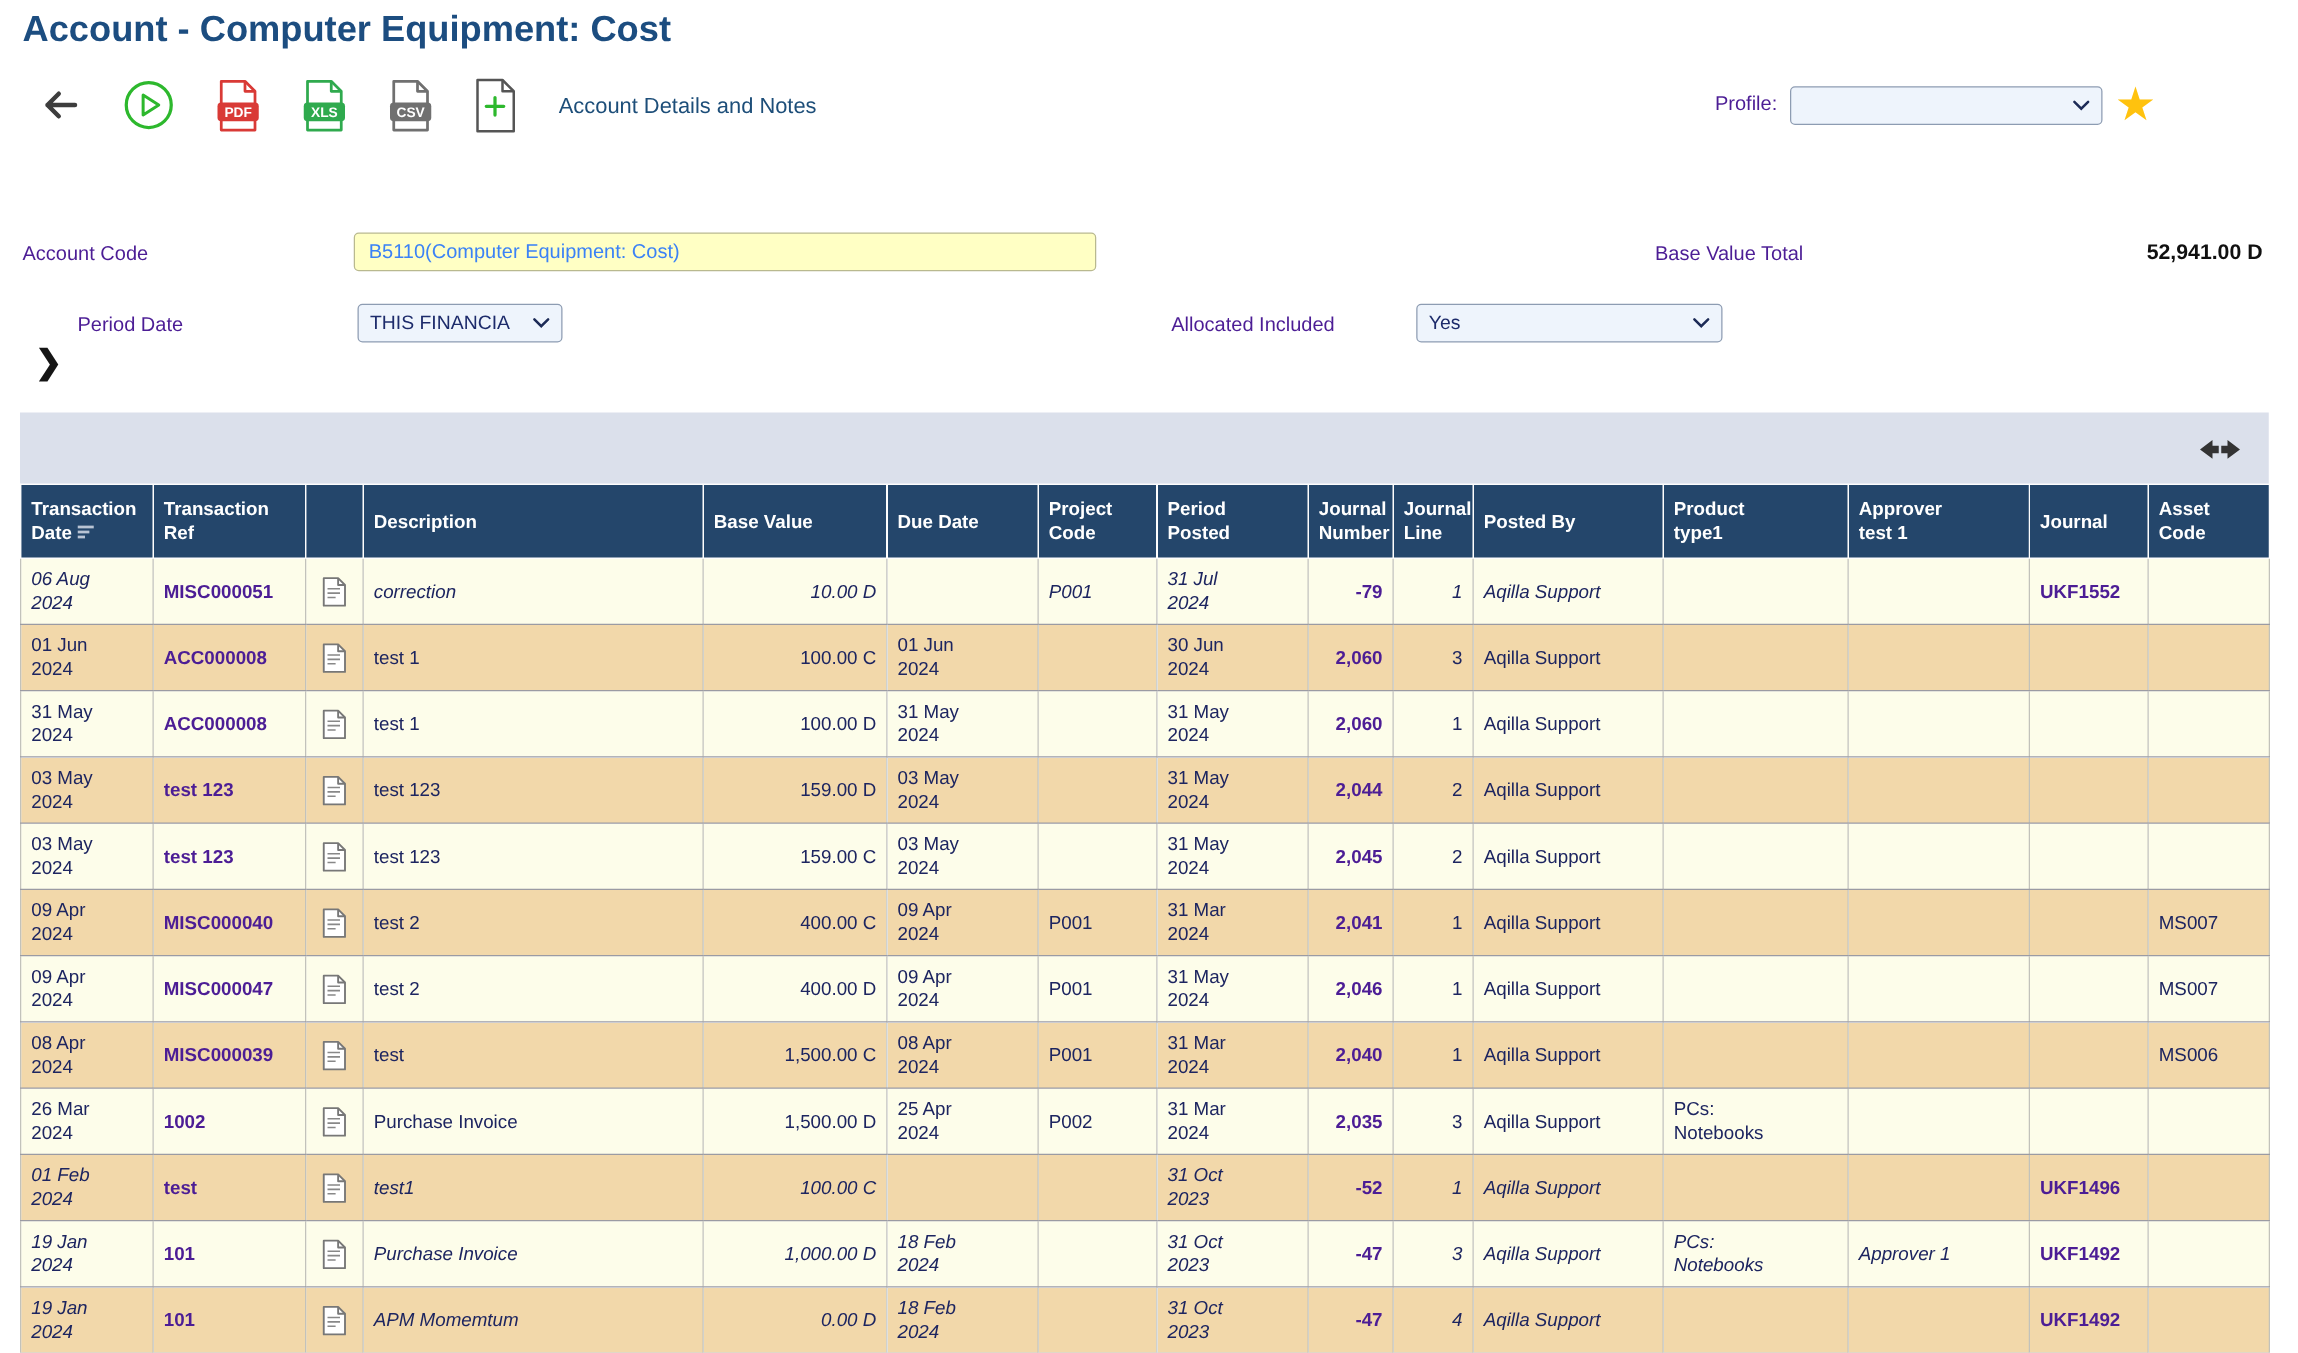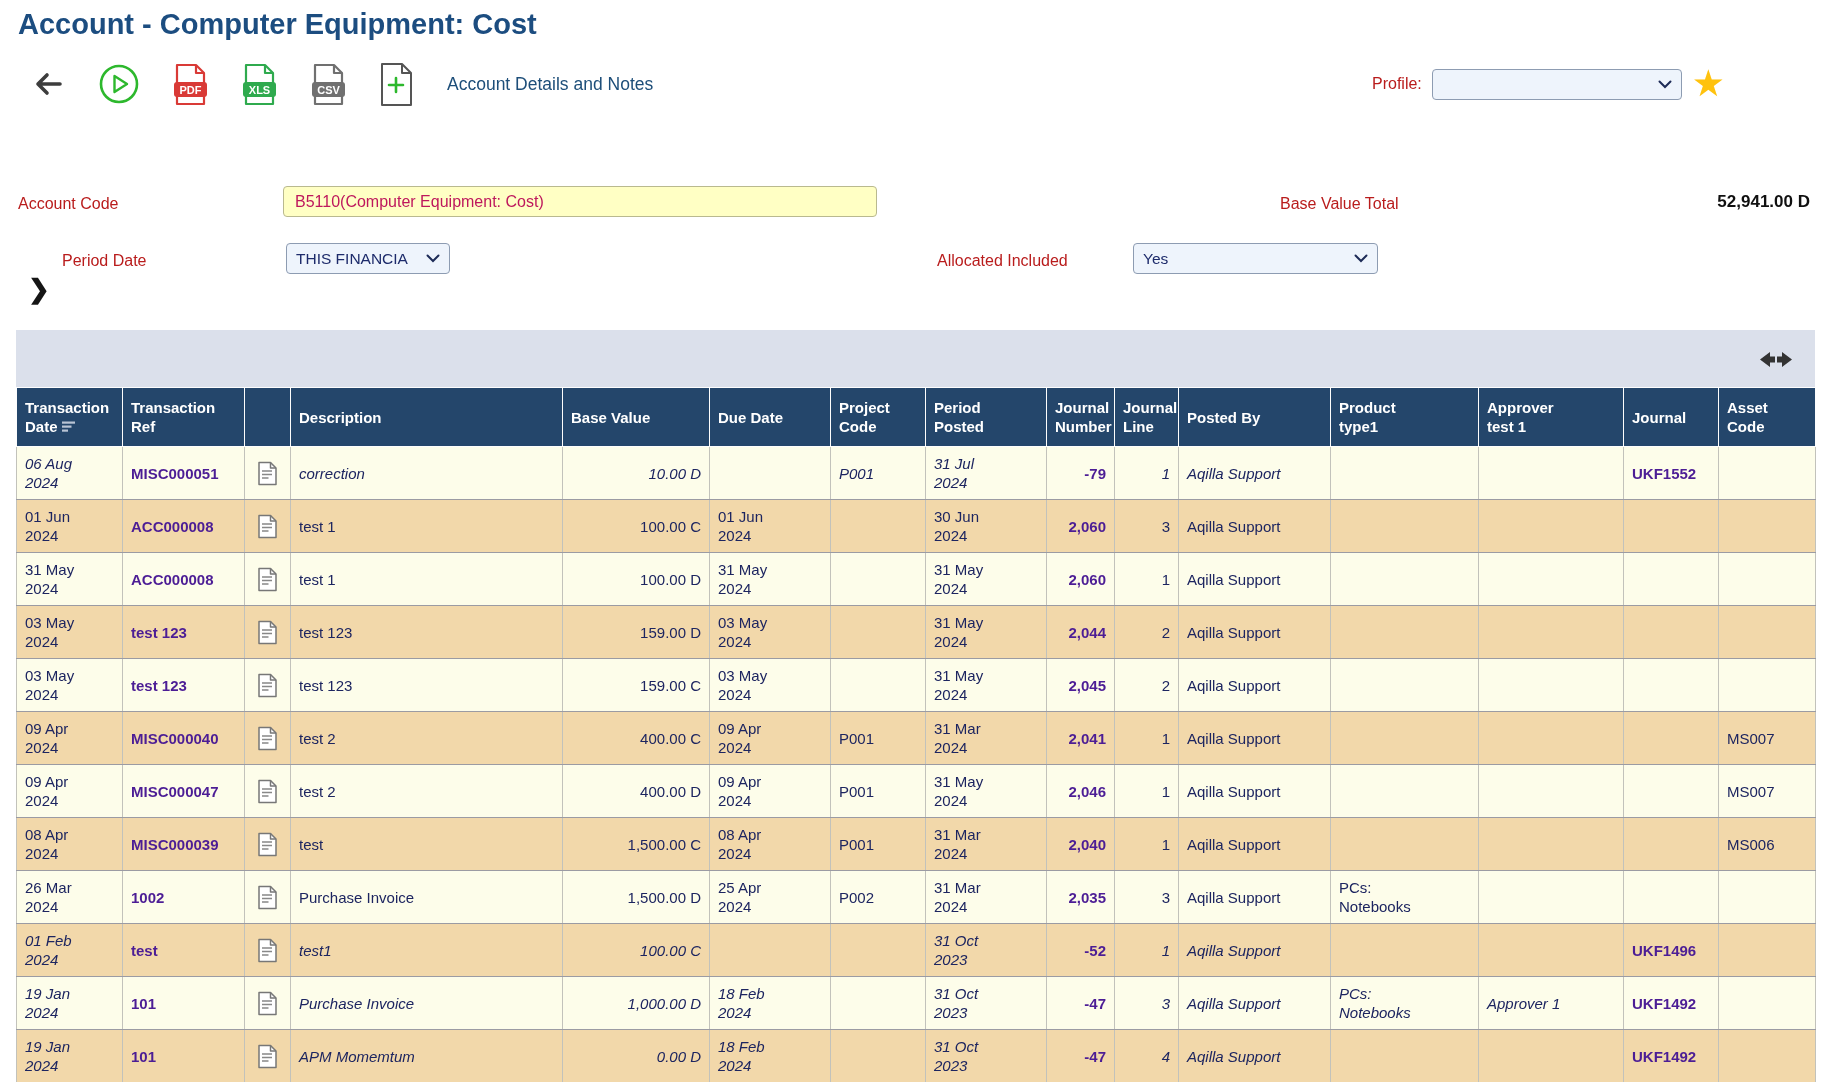--- a/index.html
+++ b/index.html
@@ -13,39 +13,39 @@
   
   .page-title { left:18px; top:8px; font-size:29px; font-weight:700; color:#1c4d80; }
 
   
   .toolbar { left:30px; top:56px; height:56px; display:flex; align-items:center; gap:32px; }
   .tool-btn { display:flex; align-items:center; justify-content:center; cursor:pointer; background:none; border:none; padding:0; }
   .details-link { font-size:17.5px; color:#1d4e79; margin-left:2px; }
 
   
   .profile-group { left:1372px; top:64px; height:40px; display:flex; align-items:center; gap:10px; }
-  .field-label { font-size:16px; color:#b91c1c; }
+  .field-label { font-size:16px; color:#4c1d95; }
   .select {
     background:#eef4fc; border:1px solid #8d9cb2; border-radius:4px; height:31px;
     display:flex; align-items:center; justify-content:space-between;
     padding:0 9px; font-size:15.5px; color:#1d2b6b; cursor:pointer; overflow:hidden;
   }
   .select .sel-text { white-space:nowrap; overflow:hidden; }
   .profile-select { width:250px; }
   .star { font-size:37px; color:#ffc20e; line-height:0.9; cursor:pointer; }
 
   
   .lbl-account { left:18px; top:195px; }
   .yellow-input {
     left:283px; top:186px; width:594px; height:31px;
     background:#ffffc4; border:1px solid #b9b98f; border-radius:4px;
-    font-size:16px; color:#be185d; display:flex; align-items:center; padding:0 11px;
+    font-size:16px; color:#3b82f6; display:flex; align-items:center; padding:0 11px;
     white-space:nowrap; overflow:hidden;
   }
-  .lbl-bvt { left:1280px; top:195px; }
+  .lbl-bvt { left:1324px; top:195px; }
   .bvt-value { right:28px; top:192px; font-size:17px; font-weight:700; color:#101010; }
   .lbl-period { left:18px; top:252px;margin-left:44px; }
   .period-select { left:286px; top:243px; width:164px; }
   .lbl-alloc { left:905px; top:252px;margin-left:32px; }
   .alloc-select { left:1133px; top:243px; width:245px; }
   .sel-abs { position:absolute; }
 
   .expander { left:28px; top:274px; font-size:26px; font-weight:700; color:#151515; cursor:pointer; width:30px; }
 
   

